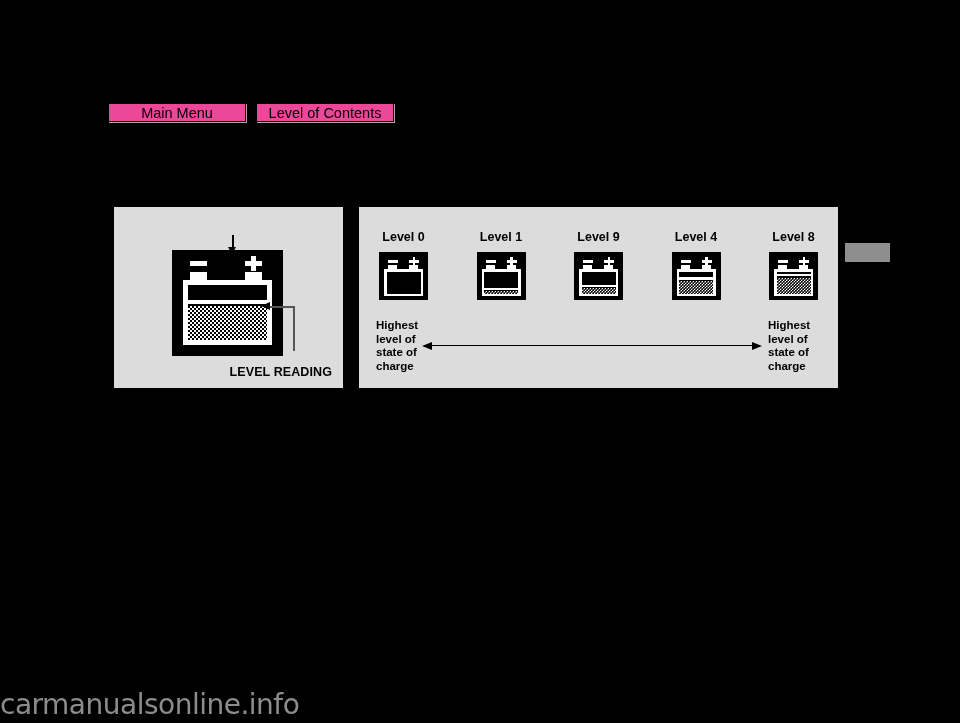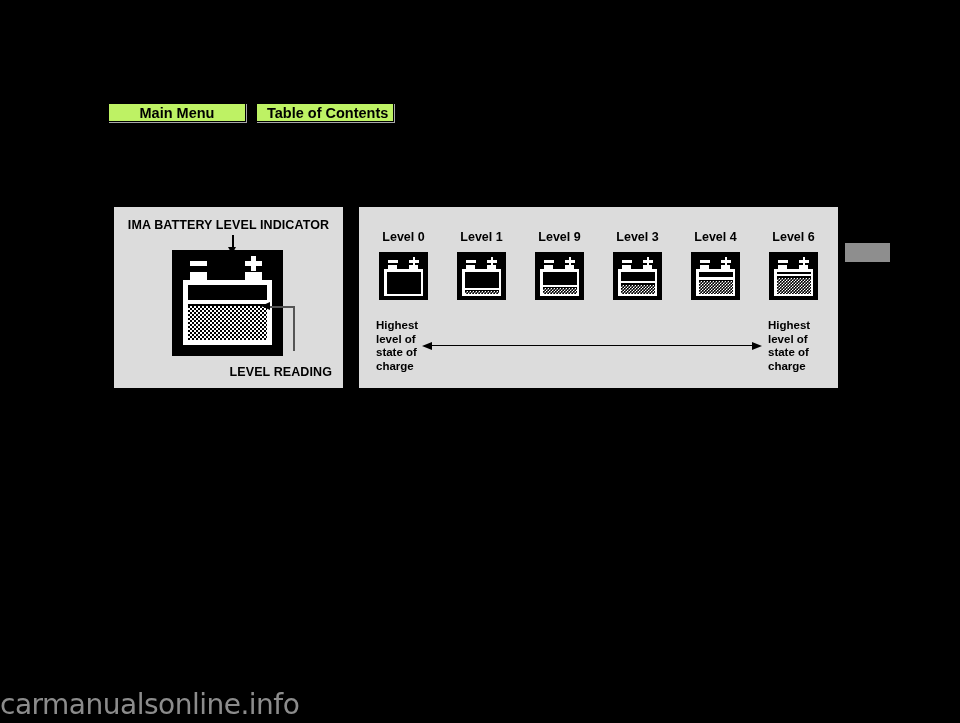--- a/index.html
+++ b/index.html
@@ -18,24 +18,24 @@
 
   
   .nav-bar {
     position: absolute;
     left: 108px;
     top: 103px;
     display: flex;
     gap: 10px;
   }
   .nav-btn {
-    background: #bef264;
+    background: #ec4899;
     color: #000000;
     font-size: 14.5px;
-    font-weight: 700;
+    font-weight: 400;
     text-align: center;
     line-height: 19px;
     height: 19px;
     border: 1px solid #000000;
     box-shadow: 1px 1px 0 0 #a9a9a9;
     box-sizing: border-box;
     padding: 0 10px;
     cursor: pointer;
     white-space: nowrap;
     letter-spacing: 0px;
@@ -354,28 +354,27 @@
     color: #8c8c8c;
     letter-spacing: -0.5px;
     font-family: "DejaVu Sans", sans-serif;
   }
 </style>
 </head>
 <body>
 
 <div class="nav-bar">
   <div class="nav-btn" id="btn-main-menu">Main Menu</div>
-  <div class="nav-btn" id="btn-table-of-contents">Table of Contents</div>
+  <div class="nav-btn" id="btn-table-of-contents">Level of Contents</div>
 </div>
 
 <div class="page-tab"></div>
 
 <div class="panel" id="panel-indicator">
 
-  <div class="indicator-title">IMA BATTERY LEVEL INDICATOR</div>
 
   <div class="title-arrow">
     <div class="stem"></div>
     <div class="head"></div>
   </div>
 
   <div class="big-battery">
     <div class="bb-sign bb-minus">
       <div class="bar-h"></div>
     </div>
@@ -456,61 +455,41 @@
           <div class="mb-term pos"></div>
           <div class="mb-case">
             <div class="mb-inner">
               <div class="mb-sep" style="bottom: 31%;"></div>
               <div class="mb-fill" style="height: 25%;"></div>
             </div>
           </div>
         </div>
       </div>
       <div class="level-col">
-        <div class="level-label">Level 3</div>
-        <div class="mini-battery">
-          <div class="mb-sign mb-minus">
-            <div class="bar"></div>
-          </div>
-          <div class="mb-sign mb-plus">
-            <div class="bar"></div>
-            <div class="barv"></div>
-          </div>
-          <div class="mb-term neg"></div>
-          <div class="mb-term pos"></div>
-          <div class="mb-case">
-            <div class="mb-inner">
-              <div class="mb-sep" style="bottom: 47%;"></div>
-              <div class="mb-fill" style="height: 40%;"></div>
-            </div>
-          </div>
-        </div>
-      </div>
-      <div class="level-col">
         <div class="level-label">Level 4</div>
         <div class="mini-battery">
           <div class="mb-sign mb-minus">
             <div class="bar"></div>
           </div>
           <div class="mb-sign mb-plus">
             <div class="bar"></div>
             <div class="barv"></div>
           </div>
           <div class="mb-term neg"></div>
           <div class="mb-term pos"></div>
           <div class="mb-case">
             <div class="mb-inner">
               <div class="mb-sep" style="bottom: 63%;"></div>
               <div class="mb-fill" style="height: 56%;"></div>
             </div>
           </div>
         </div>
       </div>
       <div class="level-col">
-        <div class="level-label">Level 6</div>
+        <div class="level-label">Level 8</div>
         <div class="mini-battery">
           <div class="mb-sign mb-minus">
             <div class="bar"></div>
           </div>
           <div class="mb-sign mb-plus">
             <div class="bar"></div>
             <div class="barv"></div>
           </div>
           <div class="mb-term neg"></div>
           <div class="mb-term pos"></div>

